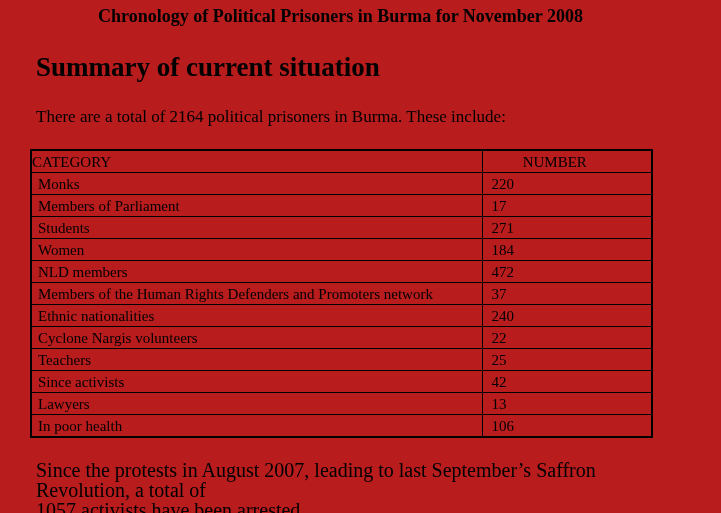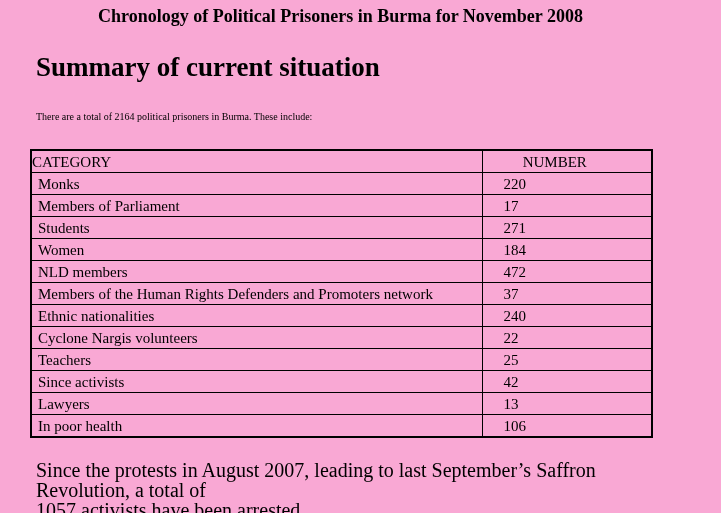--- a/index.html
+++ b/index.html
@@ -4,21 +4,21 @@
 <style>
   html, body {
     margin: 0;
     padding: 0;
     background: #ffffff;
   }
   .page {
     position: relative;
     width: 721px;
     height: 513px;
-    background: #f9a8d4;
+    background: #b91c1c;
     color: #000000;
     font-family: "Liberation Serif", "DejaVu Serif", serif;
     overflow: hidden;
   }
   .doc-title {
     position: absolute;
     left: 30px;
     top: 5px;
     width: 621px;
     text-align: center;
@@ -31,21 +31,21 @@
     left: 36px;
     top: 55px;
     font-size: 27px;
     font-weight: bold;
     line-height: 25px;
   }
   .intro-paragraph {
     position: absolute;
     left: 36px;
     top: 107px;
-    font-size: 10px;
+    font-size: 17px;
     line-height: 19px;
   }
   .prisoners-table {
     position: absolute;
     left: 30px;
     top: 149px;
     width: 621px;
     border-collapse: collapse;
     border: 2px solid #000000;
     table-layout: fixed;
@@ -66,21 +66,21 @@
   .prisoners-table col.col-number  { width: 170px; }
   .prisoners-table th.category-header {
     text-align: left;
     padding-right: 78px; 
   }
   .prisoners-table th.number-header {
     text-align: center;
     padding-right: 24px;
   }
   .prisoners-table td.category-cell { padding-left: 6px; text-align: left; }
-  .prisoners-table td.number-cell   { padding-left: 21px; text-align: left; }
+  .prisoners-table td.number-cell   { padding-left: 9px; text-align: left; }
   .closing-paragraph {
     position: absolute;
     left: 36px;
     top: 460px;
     width: 620px;
     font-size: 20px;
     line-height: 20px;
   }
 </style>
 </head>

